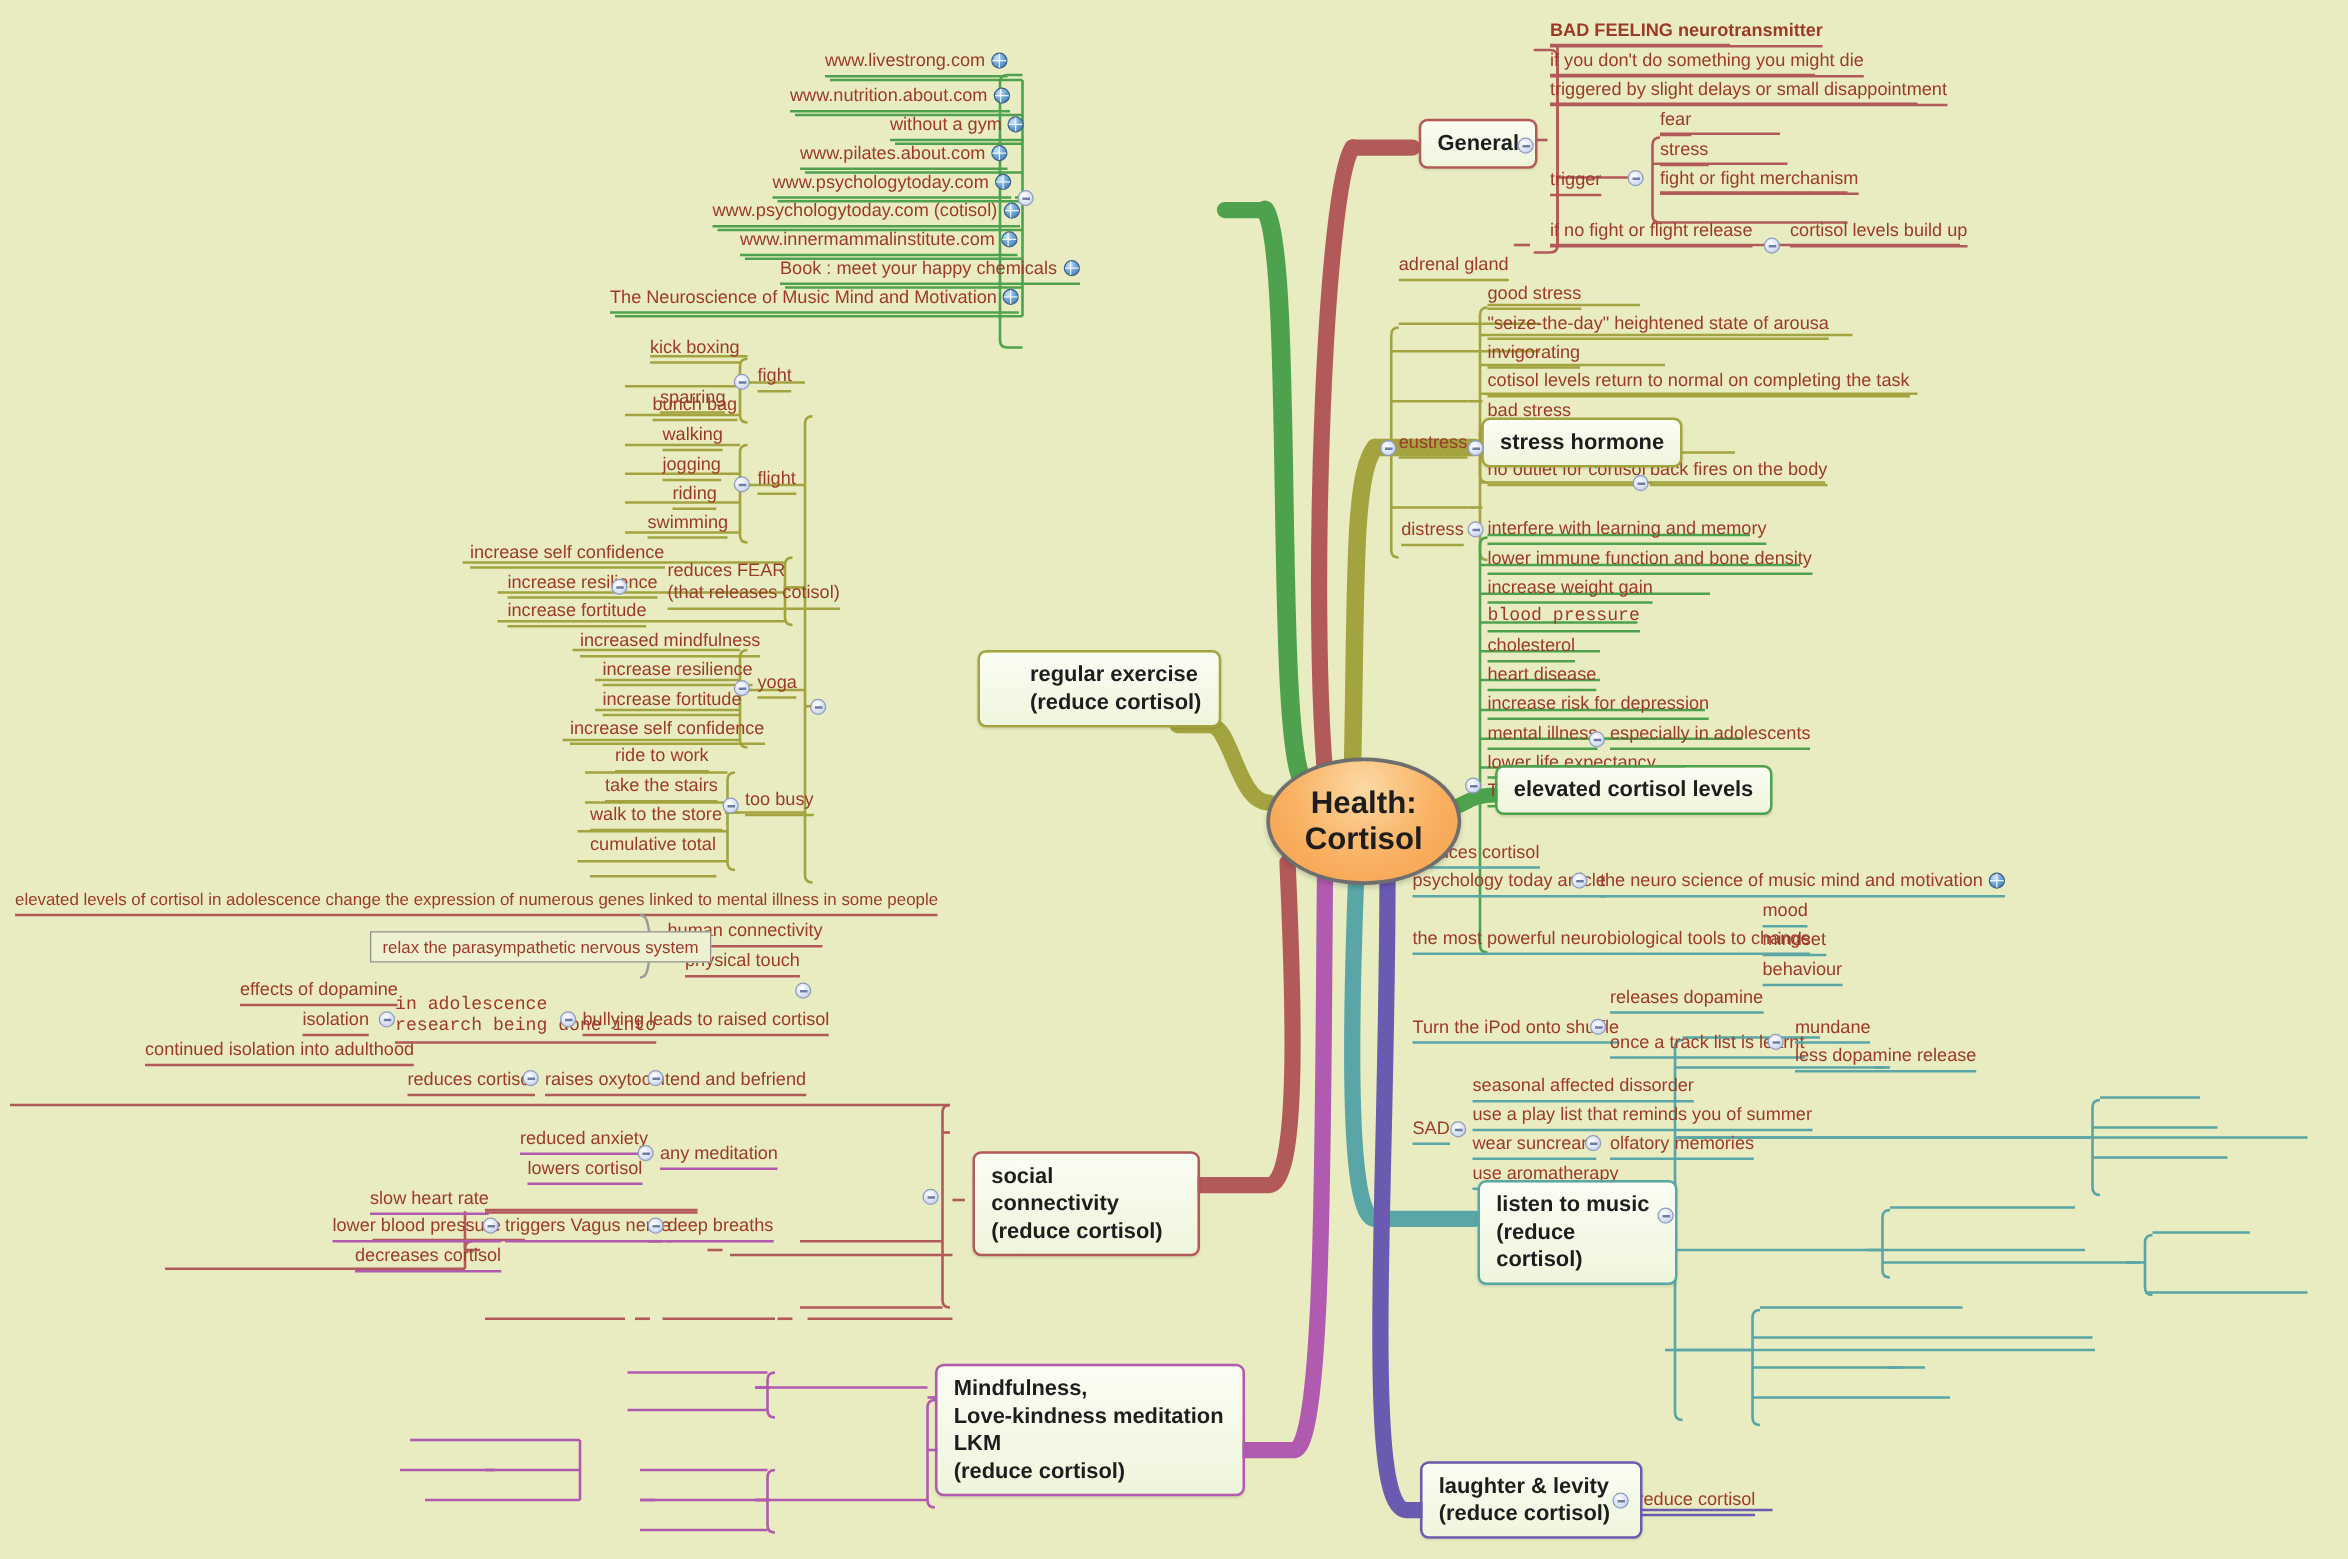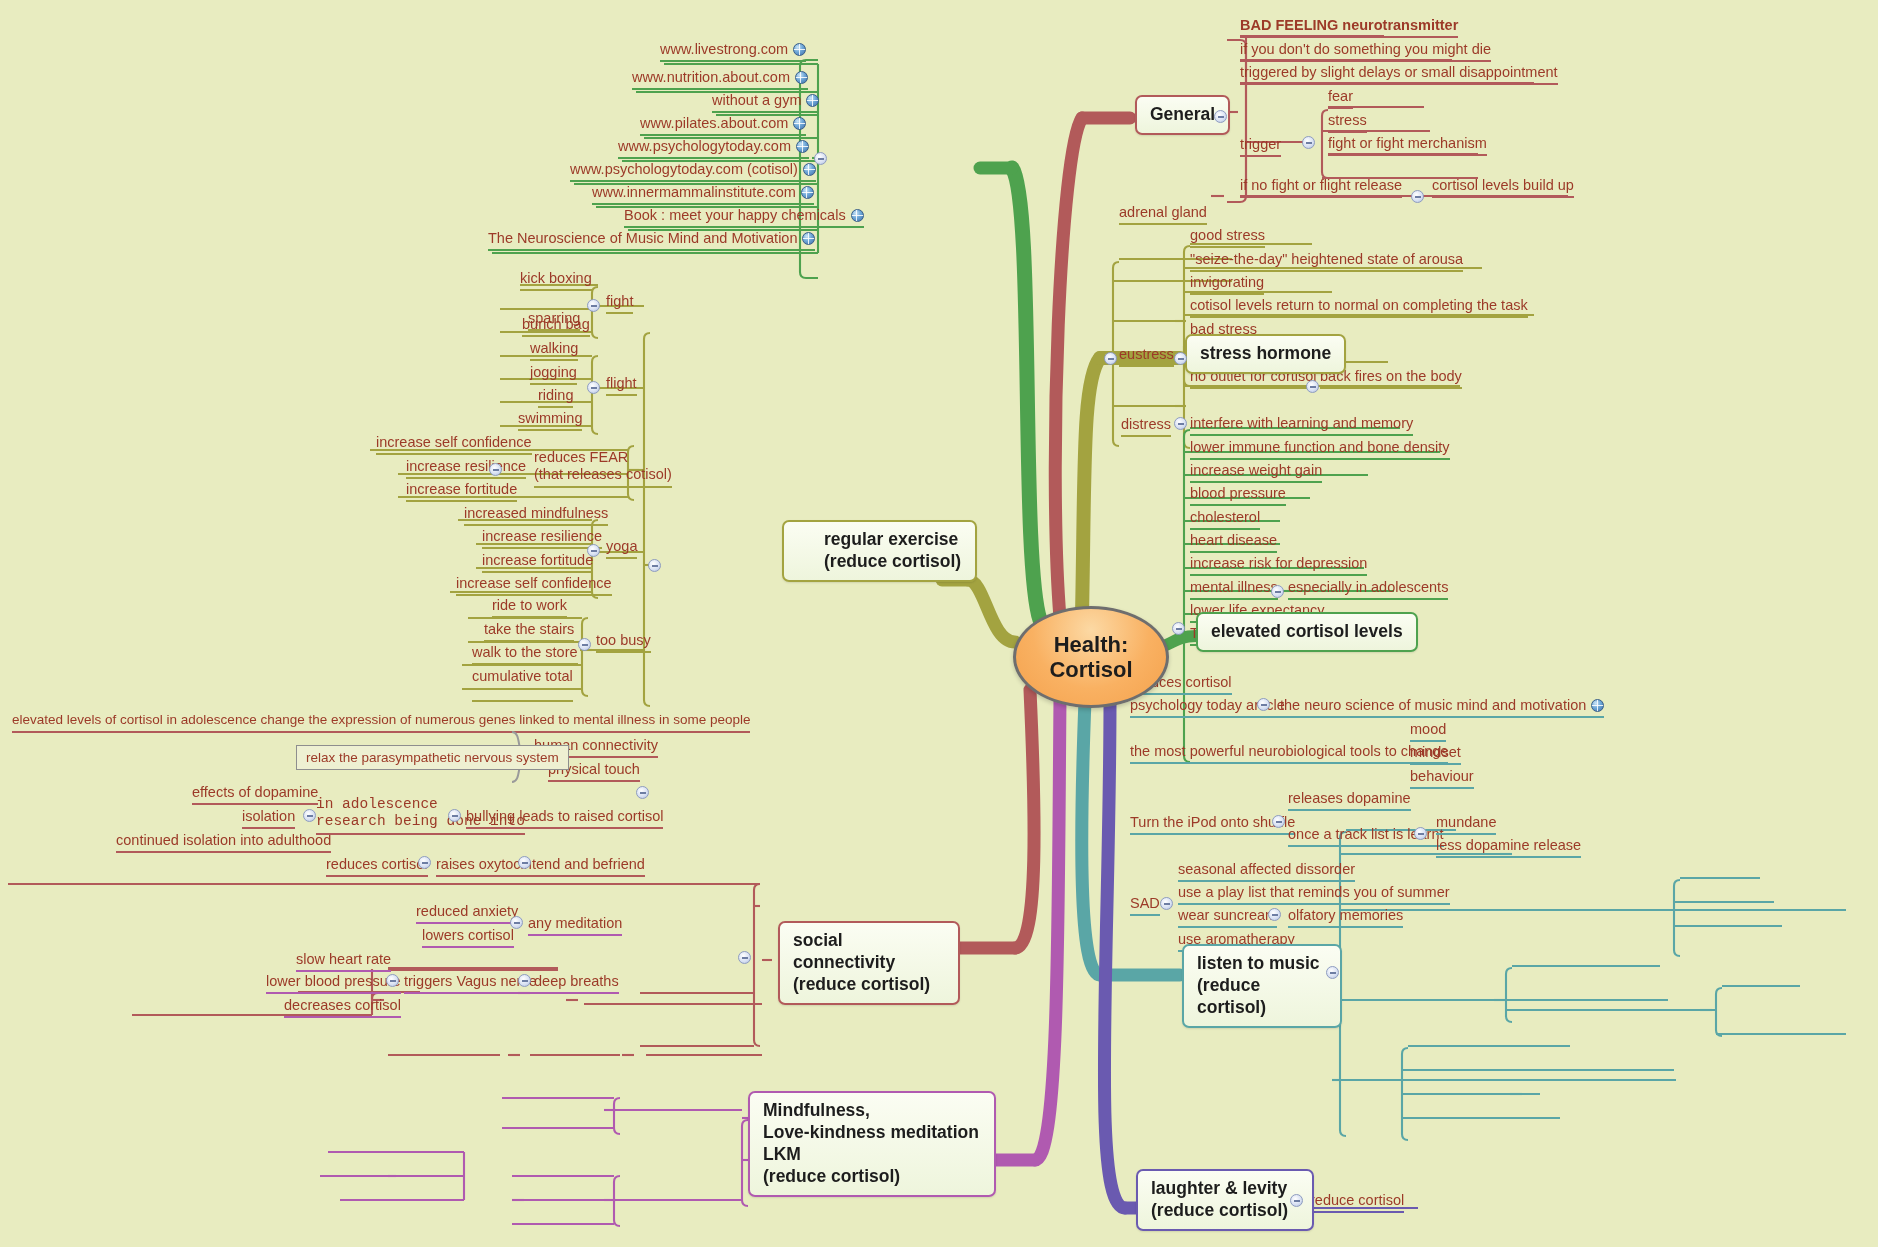--- a/index.html
+++ b/index.html
@@ -18,21 +18,21 @@
   .central{
     position:absolute;
     width:150px;height:96px;
     left:1013px;top:606px;
     border-radius:50%;
     background:radial-gradient(ellipse at 50% 22%, #fcd9a4 0%, #f9b162 55%, #f4a14c 100%);
     border:3px solid #6e6e6e;
     box-shadow:0 2px 4px rgba(0,0,0,.18);
     display:flex;align-items:center;justify-content:center;
     text-align:center;
-    font-weight:bold;font-size:22px;color:#1d1d1d;line-height:1.15;
+    font-weight:bold;font-size:25px;color:#1d1d1d;line-height:1.15;
     z-index:6;
   }
 
   
   .main-topic{
     position:absolute;
     background:linear-gradient(to bottom,#fbfdf3 0%,#eef5dc 100%);
     border:2px solid #4ea24e;
     border-radius:7px;
     padding:7px 13px;
@@ -411,21 +411,21 @@
 <div class="sub" style="left: 1190px; top: 320px; border-bottom: 2px solid rgb(163, 163, 64); padding-bottom: 2px;">bad stress</div>
 <div class="sub" style="left: 1190px; top: 343px; border-bottom: 2px solid rgb(163, 163, 64); padding-bottom: 2px;">free floating anxiety</div>
 <div class="sub" style="left: 1190px; top: 367px; border-bottom: 2px solid rgb(163, 163, 64); padding-bottom: 2px;">no outlet for cortisol</div>
 <div class="sub" style="left: 1320px; top: 367px; border-bottom: 2px solid rgb(163, 163, 64); padding-bottom: 2px;">back fires on the body</div>
 <div class="toggle" style="left:1306px;top:380px;"></div>
 <div class="toggle" style="left:1104px;top:352px;"></div>
 
 <div class="sub" style="left: 1190px; top: 414px; border-bottom: 2px solid rgb(78, 162, 78); padding-bottom: 2px;">interfere with learning and memory</div>
 <div class="sub" style="left: 1190px; top: 438px; border-bottom: 2px solid rgb(78, 162, 78); padding-bottom: 2px;">lower immune function and bone density</div>
 <div class="sub" style="left: 1190px; top: 461px; border-bottom: 2px solid rgb(78, 162, 78); padding-bottom: 2px;">increase weight gain</div>
-<div class="sub" style="left: 1190px; top: 484px; border-bottom: 2px solid rgb(78, 162, 78); padding-bottom: 2px;">blood pressure</div>
+<div class="sub" style="left: 1190px; top: 484px; border-bottom: 2px solid rgb(78, 162, 78); padding-bottom: 2px; font-family: Liberation Mono, monospace;">blood pressure</div>
 <div class="sub" style="left: 1190px; top: 508px; border-bottom: 2px solid rgb(78, 162, 78); padding-bottom: 2px;">cholesterol</div>
 <div class="sub" style="left: 1190px; top: 531px; border-bottom: 2px solid rgb(78, 162, 78); padding-bottom: 2px;">heart disease</div>
 <div class="sub" style="left: 1190px; top: 554px; border-bottom: 2px solid rgb(78, 162, 78); padding-bottom: 2px;">increase risk for depression</div>
 <div class="sub" style="left: 1190px; top: 578px; border-bottom: 2px solid rgb(78, 162, 78); padding-bottom: 2px;">mental illness</div>
 <div class="sub" style="left: 1288px; top: 578px; border-bottom: 2px solid rgb(78, 162, 78); padding-bottom: 2px;">especially in adolescents</div>
 <div class="toggle" style="left:1271px;top:585px;"></div>
 <div class="sub" style="left: 1190px; top: 601px; border-bottom: 2px solid rgb(78, 162, 78); padding-bottom: 2px;">lower life expectancy</div>
 <div class="sub" style="left: 1190px; top: 624px; border-bottom: 2px solid rgb(78, 162, 78); padding-bottom: 2px;">The list goes on and on</div>
 <div class="toggle" style="left:1172px;top:622px;"></div>
 

